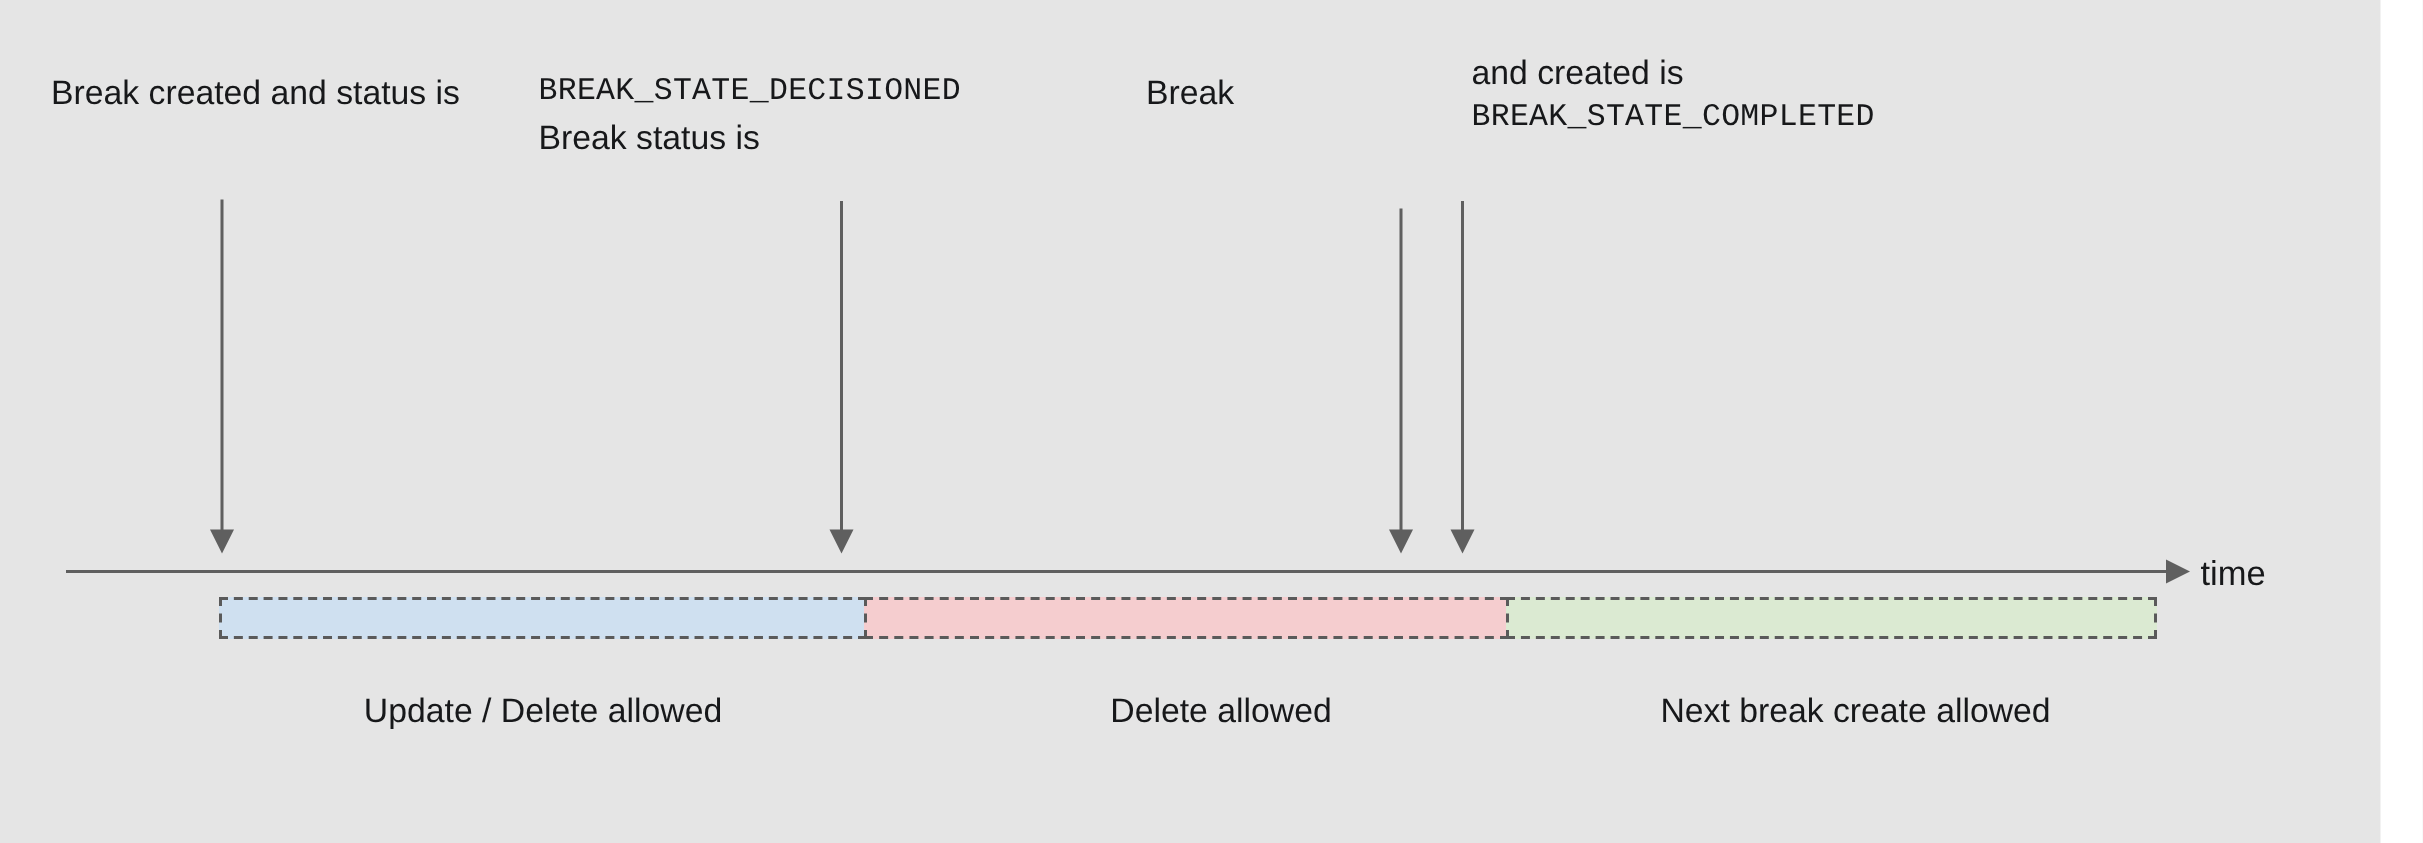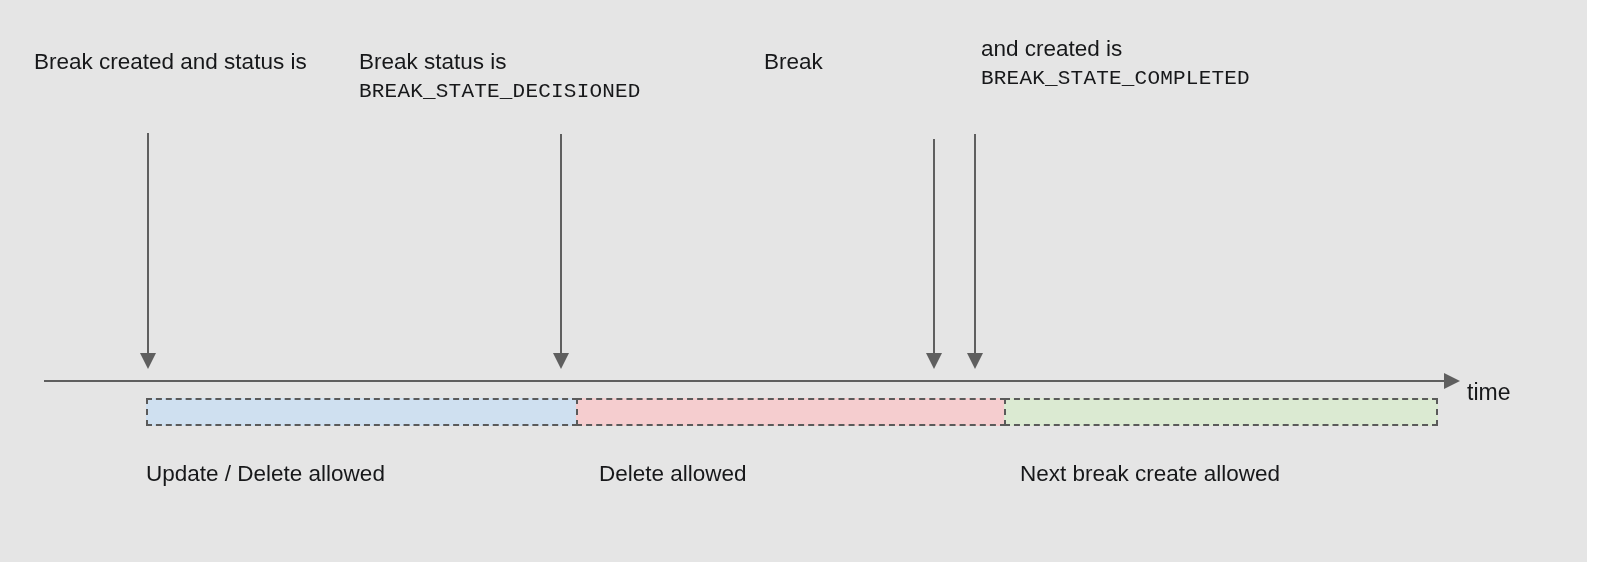--- a/index.html
+++ b/index.html
@@ -79,36 +79,37 @@
     height: 28px;
     box-sizing: border-box;
     border: 2.5px dashed #5a5a5a;
   }
 
   
   .caption {
     position: absolute;
     font-size: 22.5px;
     color: #17181a;
+    text-align: center;
     white-space: nowrap;
     font-family: "Liberation Sans", sans-serif;
   }
 </style>
 </head>
 <body>
 
 <div id="canvas">
 
   <div class="anno" style="left:34px; top:47px;">
     <span class="row">Break created and status is</span>
   </div>
 
   <div class="anno" style="left:359px; top:47px;">
+    <span class="row mono">BREAK_STATE_DECISIONED</span>
     <span class="row">Break status is</span>
-    <span class="row mono">BREAK_STATE_DECISIONED</span>
   </div>
 
   <div class="anno" style="left:764px; top:47px;">
     <span class="row">Break</span>
   </div>
 
   <div class="anno" style="left:981px; top:34px;">
     <span class="row">and created is</span>
     <span class="row mono">BREAK_STATE_COMPLETED</span>
   </div>
@@ -120,21 +121,21 @@
   <div class="vhead" style="left:552.5px; top:353px;"></div>
 
   <div class="vline" style="left:933px; top:139px; height:216px;"></div>
   <div class="vhead" style="left:925.5px; top:353px;"></div>
 
   <div class="vline" style="left:974px; top:134px; height:221px;"></div>
   <div class="vhead" style="left:966.5px; top:353px;"></div>
 
   <div class="axis-line" style="left:44px; top:380px; width:1404px;"></div>
   <div class="axis-head" style="left:1444px; top:372.5px;"></div>
-  <div class="axis-label" style="left:1467px; top:369px;margin-top:10px;">time</div>
+  <div class="axis-label" style="left:1467px; top:369px;">time</div>
 
   <div class="seg" style="left:146px; top:398px; width:432px; background:#cfe0f0;"></div>
   <div class="seg" style="left:576px; top:398px; width:430px; background:#f5cdcf;"></div>
   <div class="seg" style="left:1004px; top:398px; width:434px; background:#dbead2;"></div>
 
   <div class="caption" style="left:146px; top:461px; width:432px;">Update / Delete allowed</div>
   <div class="caption" style="left:599px; top:461px; width:430px;">Delete allowed</div>
   <div class="caption" style="left:1020px; top:461px; width:434px;">Next break create allowed</div>
 
 </div>

